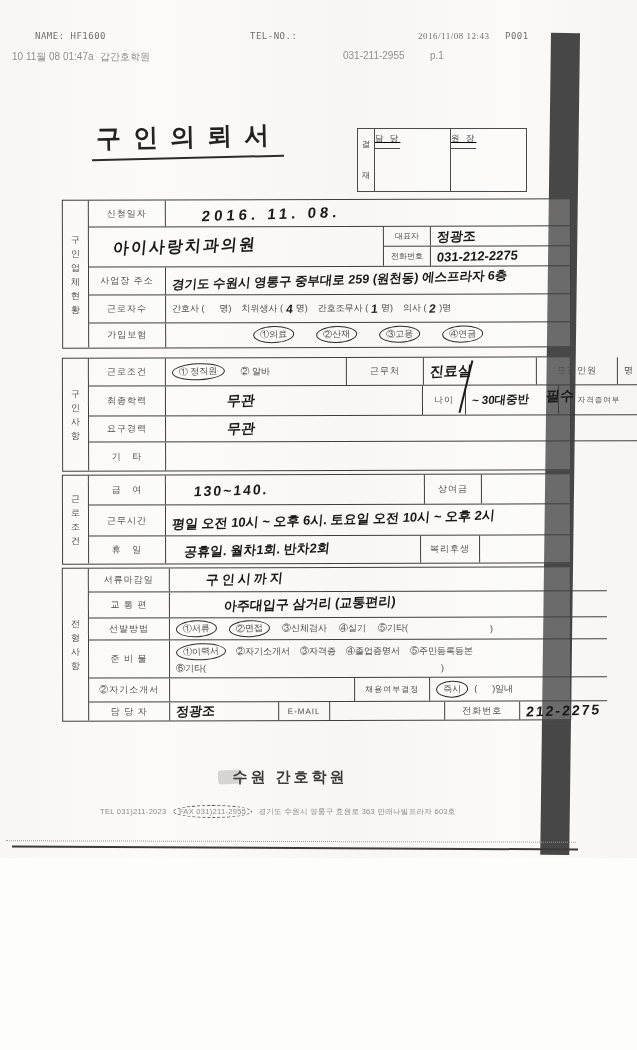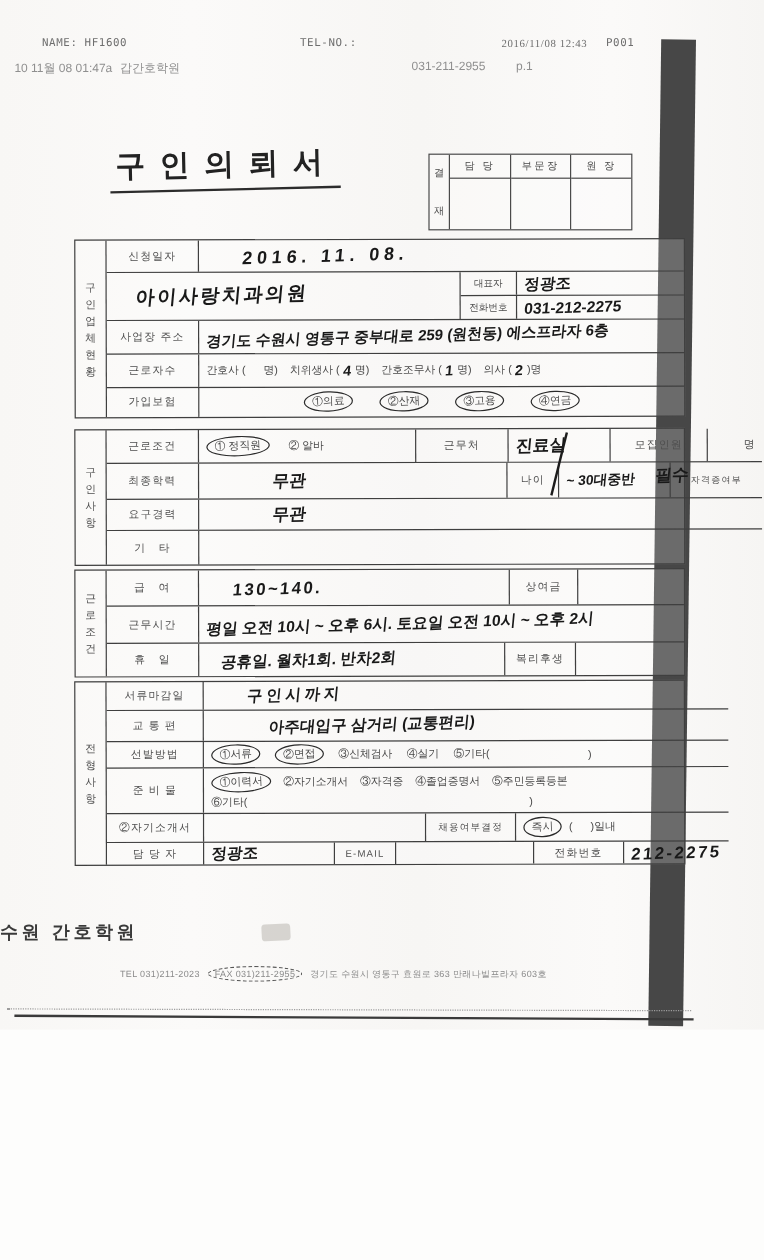--- a/index.html
+++ b/index.html
@@ -18,21 +18,21 @@
   .fax2{position:absolute;top:50px;font-size:10px;color:#8f8f8f;white-space:nowrap;}
   
   .blackbar{position:absolute;left:551px;top:33px;width:29px;height:822px;background:#474747;transform:rotate(0.75deg);transform-origin:50% 0;}
   
   .title{position:absolute;left:96px;top:120px;font-size:25px;font-weight:bold;color:#222;letter-spacing:12px;transform:rotate(-1.2deg);white-space:nowrap;}
   .title-underline{position:absolute;left:92px;top:157px;width:192px;border-top:2px solid #2c2c2c;transform:rotate(-1.4deg);}
   
   .apbox{position:absolute;left:357px;top:128px;width:168px;height:62px;border:1.5px solid #4a4a4a;display:flex;background:rgba(255,255,255,.25);}
   .apleft{width:16px;border-right:1px solid #4a4a4a;display:flex;flex-direction:column;justify-content:space-around;align-items:center;font-size:8.5px;color:#4a4a4a;}
   .apgrid{flex:1;display:flex;}
-  .apcol{flex:1;display:flex;flex-direction:column;}
+  .apcol{flex:1;display:flex;text-decoration:underline;}
   .apcol + .apcol{border-left:1px solid #4a4a4a;}
   .aphead{height:19px;border-bottom:1px solid #4a4a4a;display:flex;align-items:center;justify-content:center;font-size:8.5px;color:#4a4a4a;letter-spacing:2px;}
   .apbody{flex:1;}
   
   .sec{position:absolute;border:1.8px solid #3f3f3f;display:flex;background:rgba(255,255,255,.2);transform:rotate(-0.15deg);}
   .vcell{width:25px;border-right:1px solid #3f3f3f;display:flex;align-items:center;justify-content:center;flex-shrink:0;}
   .vlabel{width:11px;word-break:break-all;font-size:9px;line-height:14px;color:#4e4e4e;text-align:center;}
   .rows{flex:1;display:flex;flex-direction:column;}
   .row{display:flex;align-items:stretch;border-top:1px solid #3f3f3f;}
   .row:first-child{border-top:none;}
@@ -45,21 +45,21 @@
   .sub2 .srow{flex:1;display:flex;}
   .sub2 .srow + .srow{border-top:1px solid #3f3f3f;}
   .slab{width:46px;border-right:1px solid #3f3f3f;display:flex;align-items:center;justify-content:center;font-size:8px;color:#4e4e4e;flex-shrink:0;}
   .opt{font-size:9px;color:#474747;white-space:nowrap;}
   .pre{white-space:pre;}
   .hw{font-weight:bold;color:#191919;transform:rotate(-1.5deg) skewX(-7deg);display:inline-block;white-space:nowrap;font-size:13px;}
   .circ{display:inline-block;border:1.6px solid #2a2a2a;border-radius:50%;padding:1px 6px;transform:rotate(-2deg);}
   .circ-dash{display:inline-block;border:1.3px dashed #555;border-radius:50%;padding:1px 5px;}
   .stroke{position:absolute;width:2px;background:#1c1c1c;}
   
-  .academy{position:absolute;left:0;top:768px;width:580px;font-size:15px;font-weight:bold;color:#3a3a3a;letter-spacing:3px;}
+  .academy{position:absolute;left:0;top:768px;width:580px;text-align:center;font-size:15px;font-weight:bold;color:#3a3a3a;letter-spacing:3px;}
   .logo-smudge{position:absolute;left:218px;top:770px;width:24px;height:14px;background:#b9b6b0;border-radius:3px;opacity:.55;transform:rotate(-3deg);}
   .finfo{position:absolute;left:100px;top:795px;width:440px;font-size:7.5px;color:#8a8a8a;letter-spacing:.3px;white-space:nowrap;}
   
   .edge-dotted{position:absolute;left:6px;top:841px;width:570px;border-top:1.5px dotted #9d9d9d;transform:rotate(0.15deg);}
   .edge-solid{position:absolute;left:12px;top:847px;width:566px;border-top:2.5px solid #3a3a3a;transform:rotate(0.3deg);}
 </style>
 </head>
 <body>
 
 <div class="scan-bg"></div>
@@ -80,24 +80,20 @@
 <div class="title-underline"></div>
 
 <div class="apbox">
   <div class="apleft">
     <span>결</span>
     <span>재</span>
   </div>
   <div class="apgrid">
     <div class="apcol">
       <div class="aphead">담 당</div>
-      <div class="apbody"></div>
-    </div>
-    <div class="apcol">
-      <div class="aphead">부문장</div>
       <div class="apbody"></div>
     </div>
     <div class="apcol">
       <div class="aphead">원 장</div>
       <div class="apbody"></div>
     </div>
   </div>
 </div>
 
 <div class="sec" style="left:62px;top:199px;width:507px;height:147px;">
@@ -168,21 +164,21 @@
     <div class="row" style="height:27px;">
       <div class="lab">근로조건</div>
       <div class="cell" style="width:168px;gap:16px;">
         <span class="opt circ">① 정직원</span>
         <span class="opt">② 알바</span>
       </div>
       <div class="lab bl" style="width:72px;border-right:none;">근무처</div>
       <div class="cell bl" style="width:72px;">
           <span class="hw" style="font-size:14px;">진료실</span>
         </div>
-      <div class="lab bl" style="width:76px;border-right:none;">모집인원</div>
+      <div class="lab bl" style="width:76px;border-right:none;margin-left:28px;">모집인원</div>
       <div class="cell bl grow" style="justify-content:flex-end;">
         <span class="opt">명</span>
       </div>
     </div>
     <div class="row" style="height:29px;">
       <div class="lab">최종학력</div>
       <div class="cell" style="width:244px;">
           <span class="hw" style="font-size:14px;margin-left:55px;">무관</span>
         </div>
       <div class="lab bl" style="width:38px;border-right:none;">나이</div>

